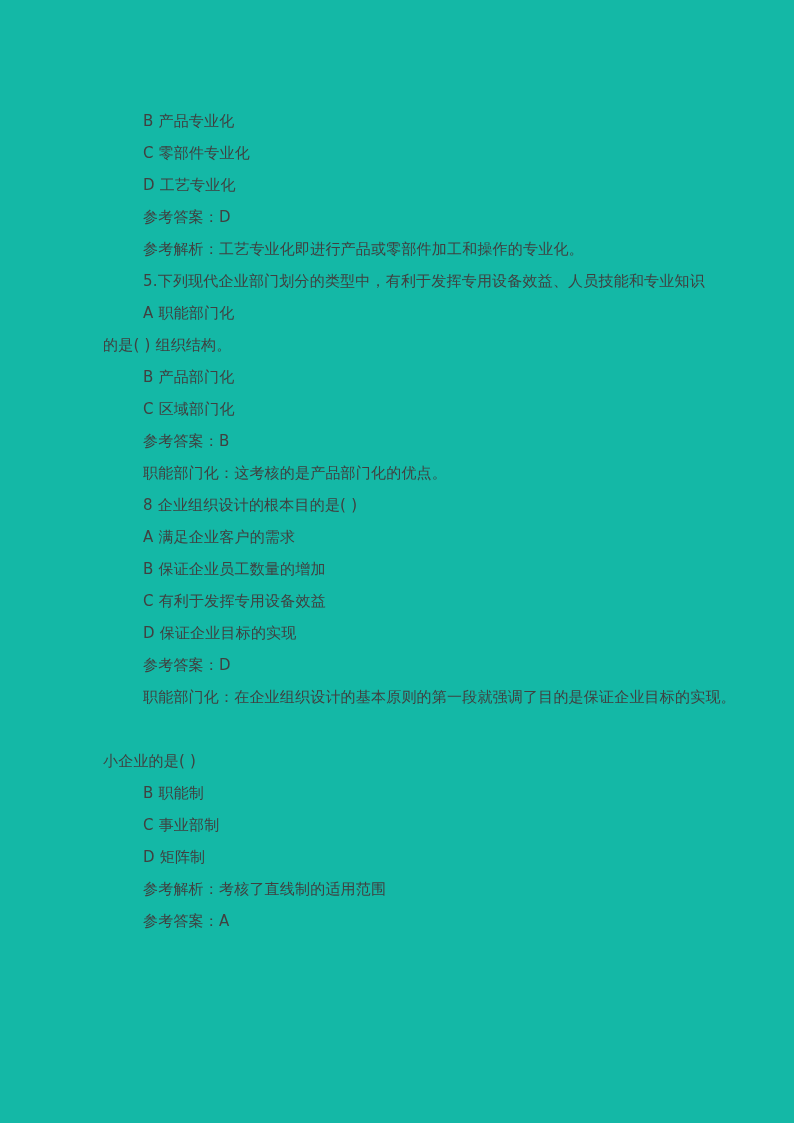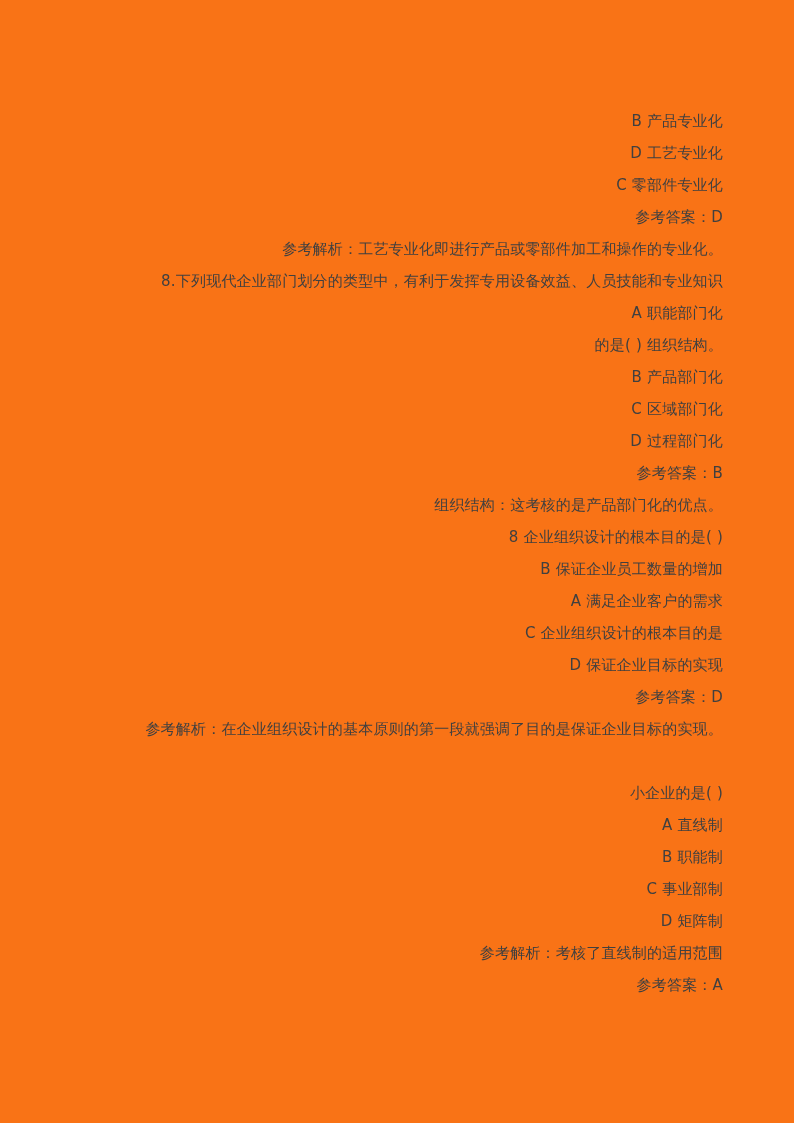--- a/index.html
+++ b/index.html
@@ -4,24 +4,23 @@
 <style>
   html, body {
     margin: 0;
     padding: 0;
     background: #ffffff;
   }
   .page {
     position: relative;
     width: 794px;
     height: 1123px;
-    background: #f97316;
+    background: #14b8a6;
     overflow: hidden;
     font-family: "DejaVu Sans", sans-serif;
-    text-align: right;
   }
   .content {
     position: absolute;
     left: 103px;
     top: 105px;
     width: 620px;
     color: #404040;
   }
   .ln {
     font-size: 15px;
@@ -39,52 +38,50 @@
   section { margin: 0; padding: 0; }
 </style>
 </head>
 <body>
 
 <div class="page">
   <div class="content">
 
     <section>
       <div class="ln ind">B 产品专业化</div>
+      <div class="ln ind">C 零部件专业化</div>
       <div class="ln ind">D 工艺专业化</div>
-      <div class="ln ind">C 零部件专业化</div>
       <div class="ln ind">参考答案：D</div>
       <div class="ln ind">参考解析：工艺专业化即进行产品或零部件加工和操作的专业化。</div>
     </section>
 
     <section>
-      <div class="ln ind">8.下列现代企业部门划分的类型中，有利于发挥专用设备效益、人员技能和专业知识</div>
+      <div class="ln ind">5.下列现代企业部门划分的类型中，有利于发挥专用设备效益、人员技能和专业知识</div>
       <div class="ln ind">A 职能部门化</div>
       <div class="ln">的是( ) 组织结构。</div>
       <div class="ln ind">B 产品部门化</div>
       <div class="ln ind">C 区域部门化</div>
-      <div class="ln ind">D 过程部门化</div>
       <div class="ln ind">参考答案：B</div>
-      <div class="ln ind">组织结构：这考核的是产品部门化的优点。</div>
+      <div class="ln ind">职能部门化：这考核的是产品部门化的优点。</div>
     </section>
 
     <section>
       <div class="ln ind">8 企业组织设计的根本目的是( )</div>
+      <div class="ln ind">A 满足企业客户的需求</div>
       <div class="ln ind">B 保证企业员工数量的增加</div>
-      <div class="ln ind">A 满足企业客户的需求</div>
-      <div class="ln ind">C 企业组织设计的根本目的是</div>
+      <div class="ln ind">C 有利于发挥专用设备效益</div>
       <div class="ln ind">D 保证企业目标的实现</div>
       <div class="ln ind">参考答案：D</div>
-      <div class="ln ind">参考解析：在企业组织设计的基本原则的第一段就强调了目的是保证企业目标的实现。</div>
+      <div class="ln ind">职能部门化：在企业组织设计的基本原则的第一段就强调了目的是保证企业目标的实现。</div>
     </section>
 
     <div class="spacer"></div>
 
     <section>
       <div class="ln">小企业的是( )</div>
-      <div class="ln ind">A 直线制</div>
       <div class="ln ind">B 职能制</div>
       <div class="ln ind">C 事业部制</div>
       <div class="ln ind">D 矩阵制</div>
       <div class="ln ind">参考解析：考核了直线制的适用范围</div>
       <div class="ln ind">参考答案：A</div>
     </section>
 
   </div>
 </div>
 

